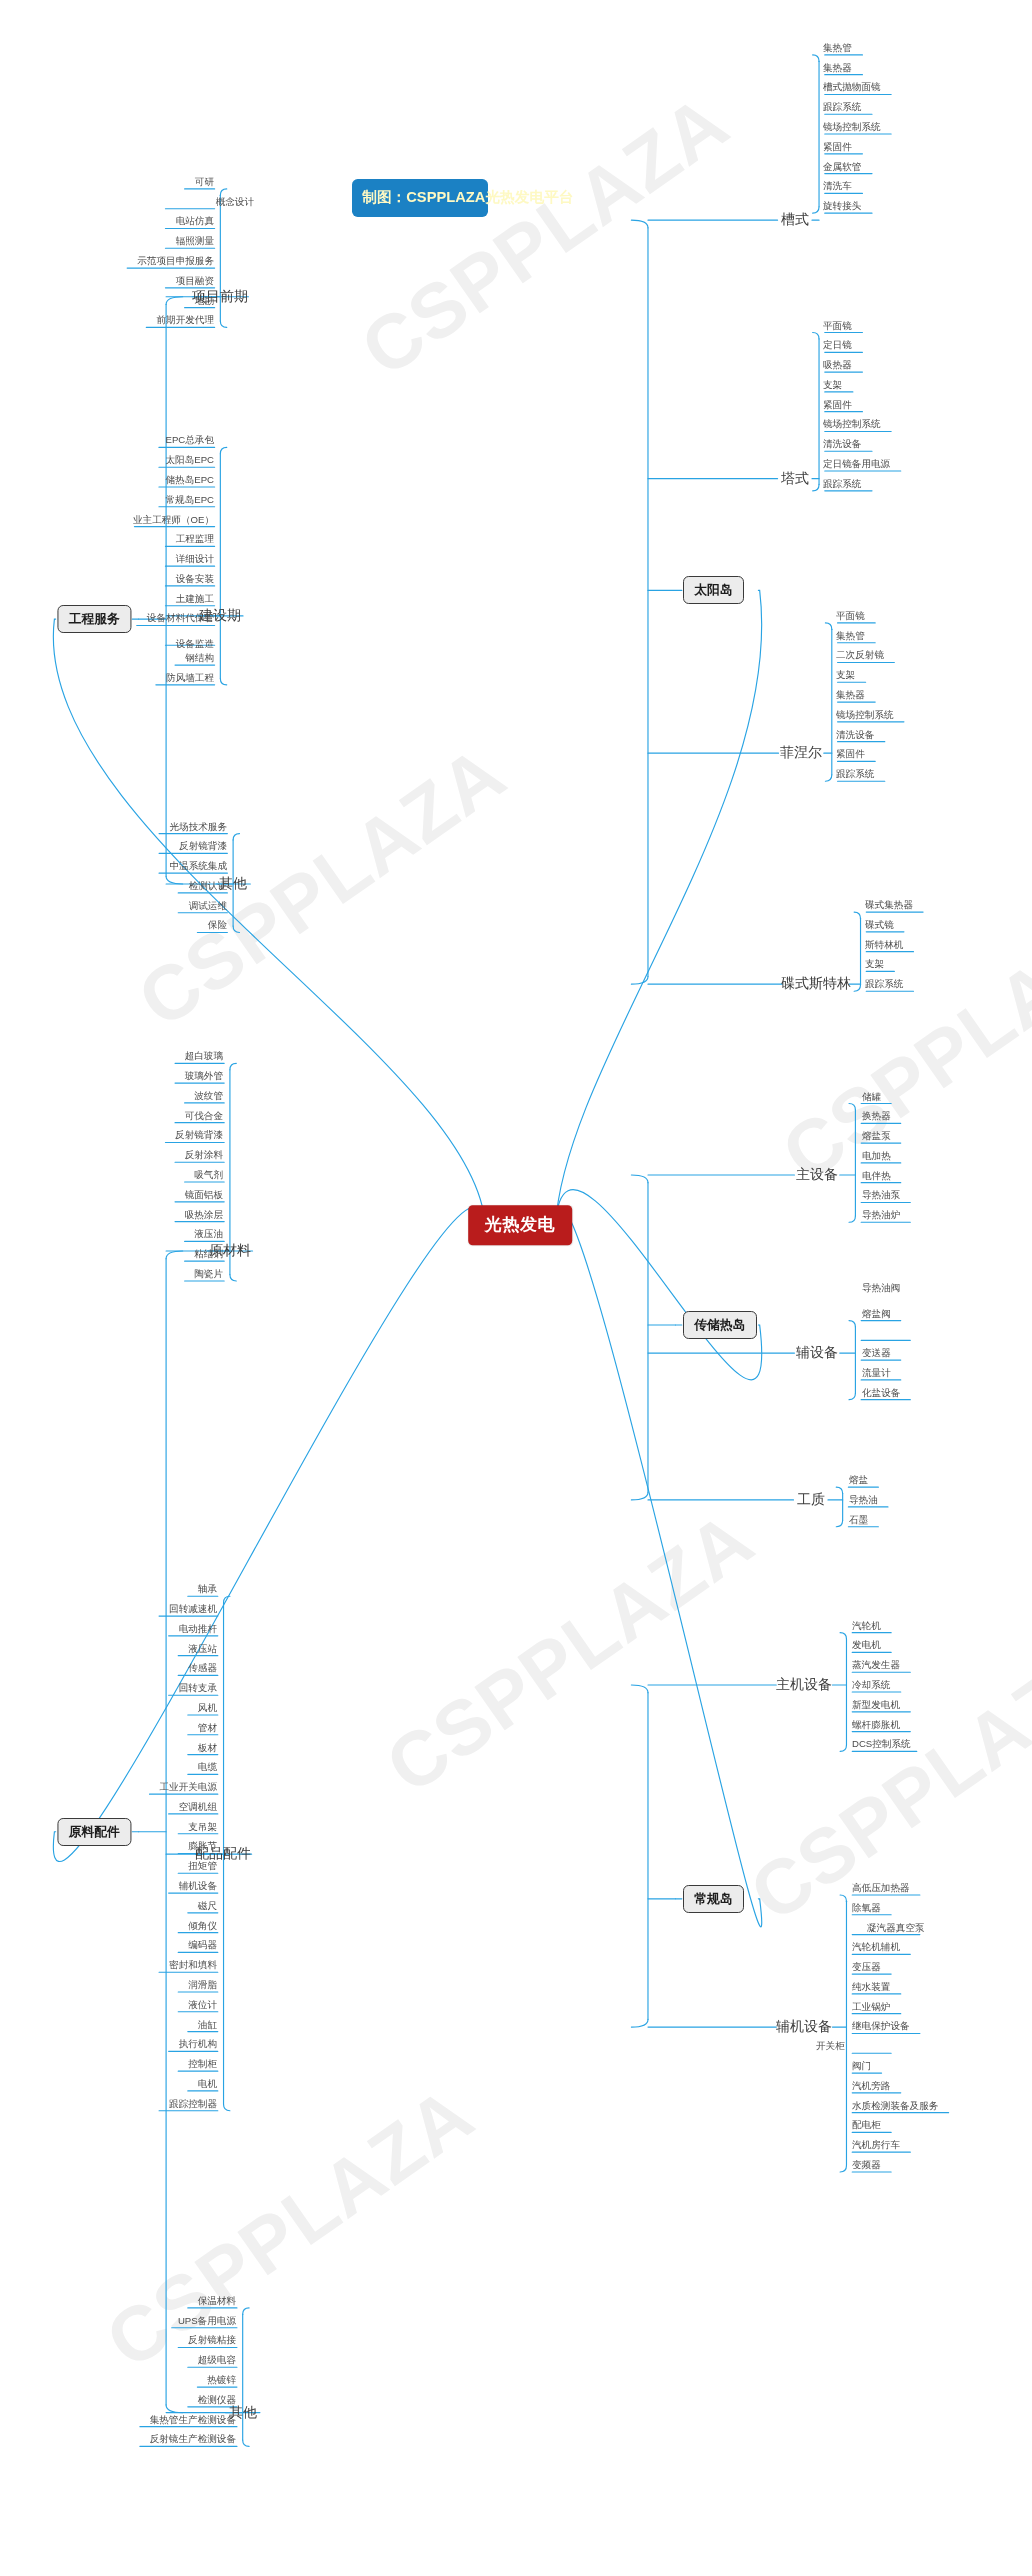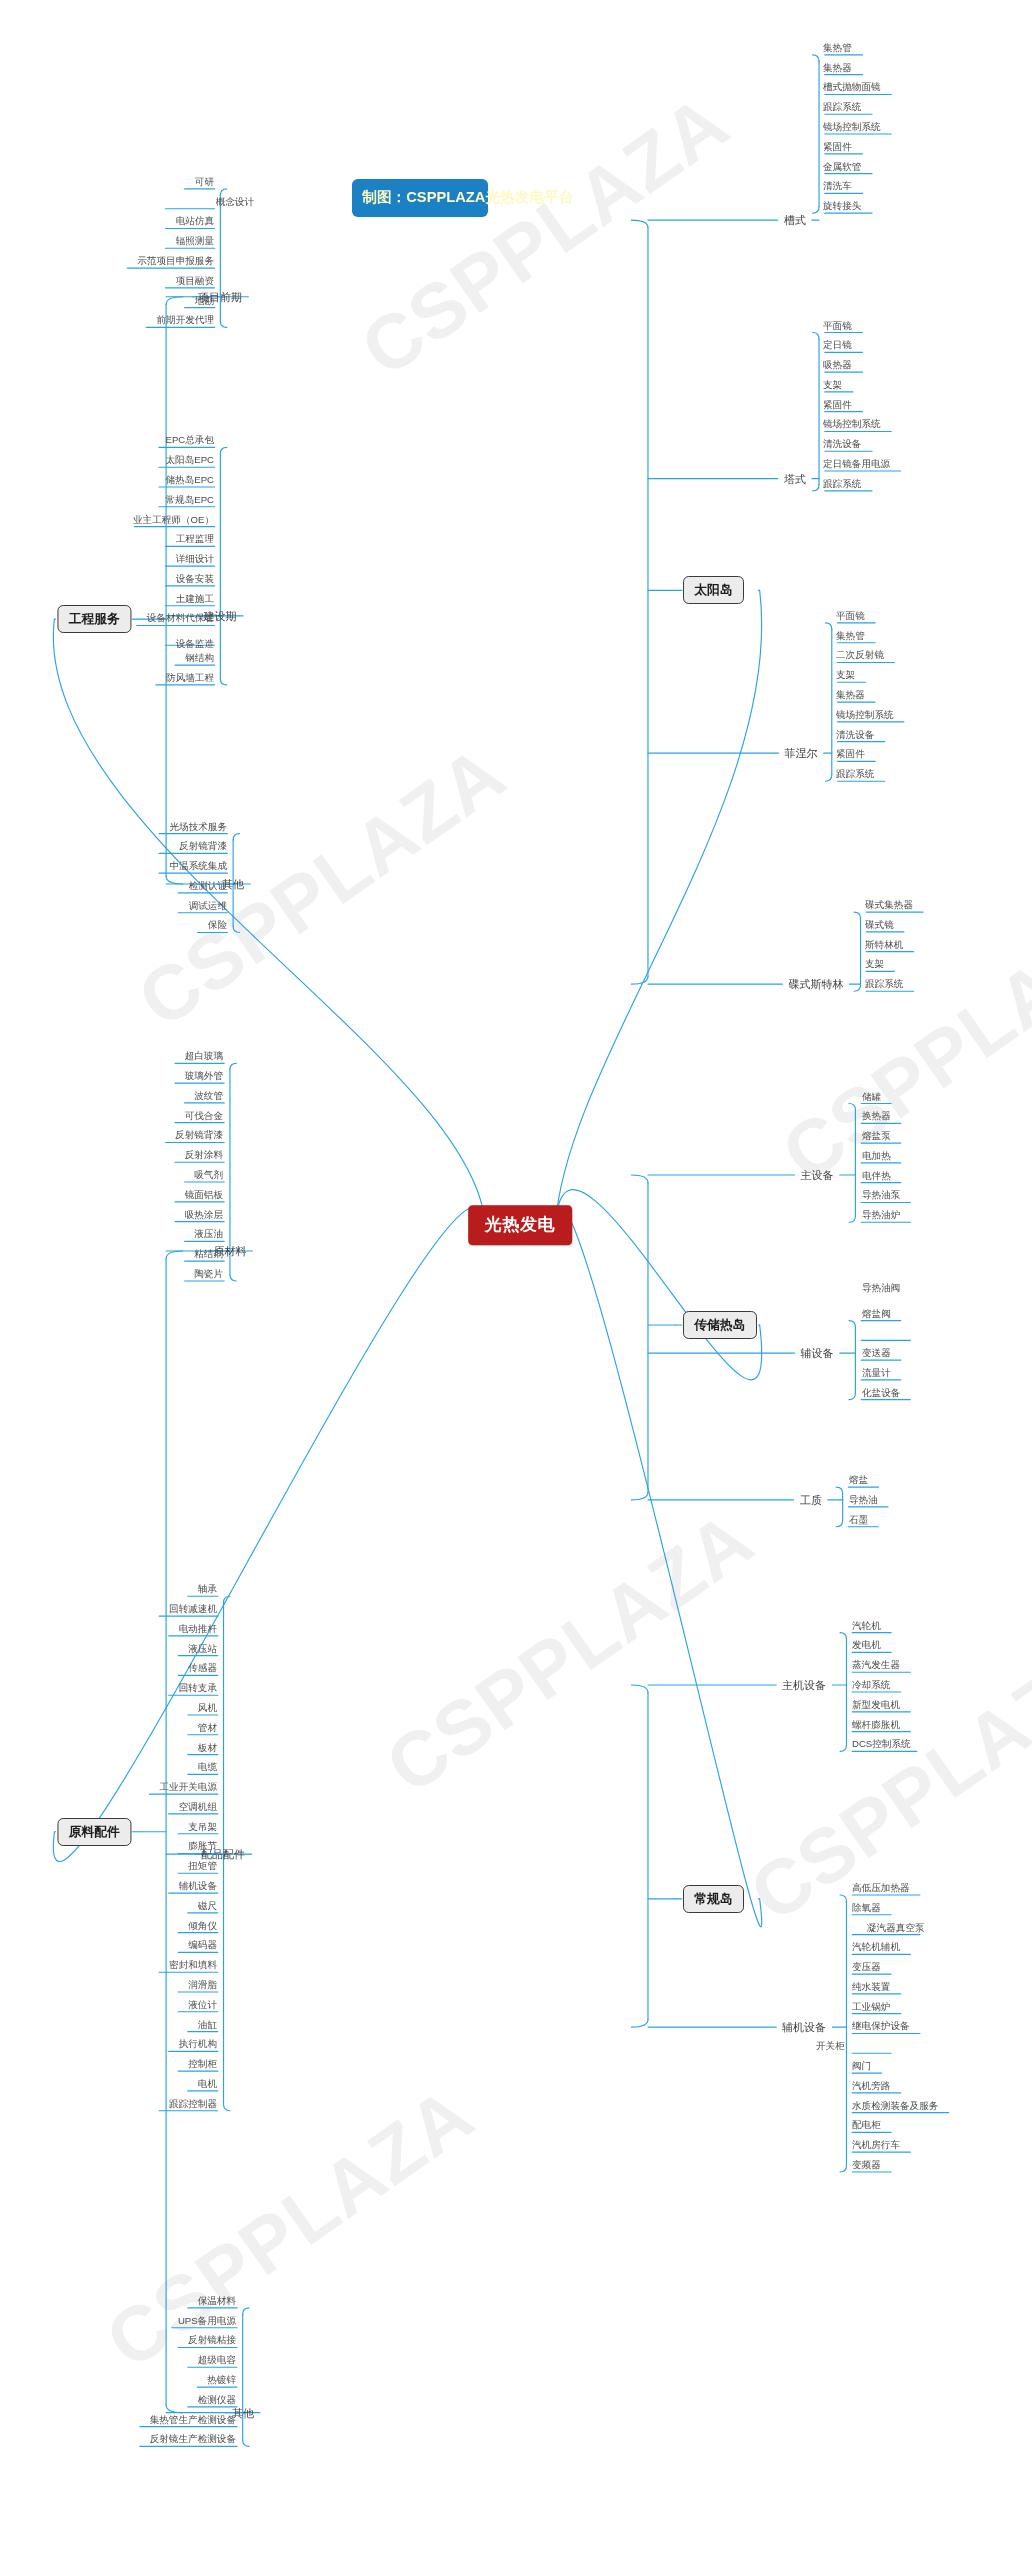--- a/index.html
+++ b/index.html
@@ -18,21 +18,21 @@
 
   
   .banner{background:#1b81c4;color:#fef9c3;border-radius:5.7px;font-size:14.7px;font-weight:bold;
           text-align:center;line-height:1.35;padding:9px 10.2px;width:116px;}
 
   
   .l1{background:#ececec;border:1.3px solid #3a3a3a;border-radius:5.7px;color:#1d1d1d;
       font-size:12.8px;font-weight:bold;padding:4.5px 10.2px;text-align:center;}
 
   
-  .l2{color:#3c3c3c;font-size:11px;text-align:center;}
+  .l2{color:#3c3c3c;font-size:14px;text-align:center;}
 
   
   .leaf{color:#4a4a4a;font-size:9.6px;text-align:center;}
 
   .r{transform:translate(0,-50%);}            
   .c{transform:translate(-50%,-50%);}          
   .e{transform:translate(-100%,-50%);}         
 </style>
 </head>
 <body>

